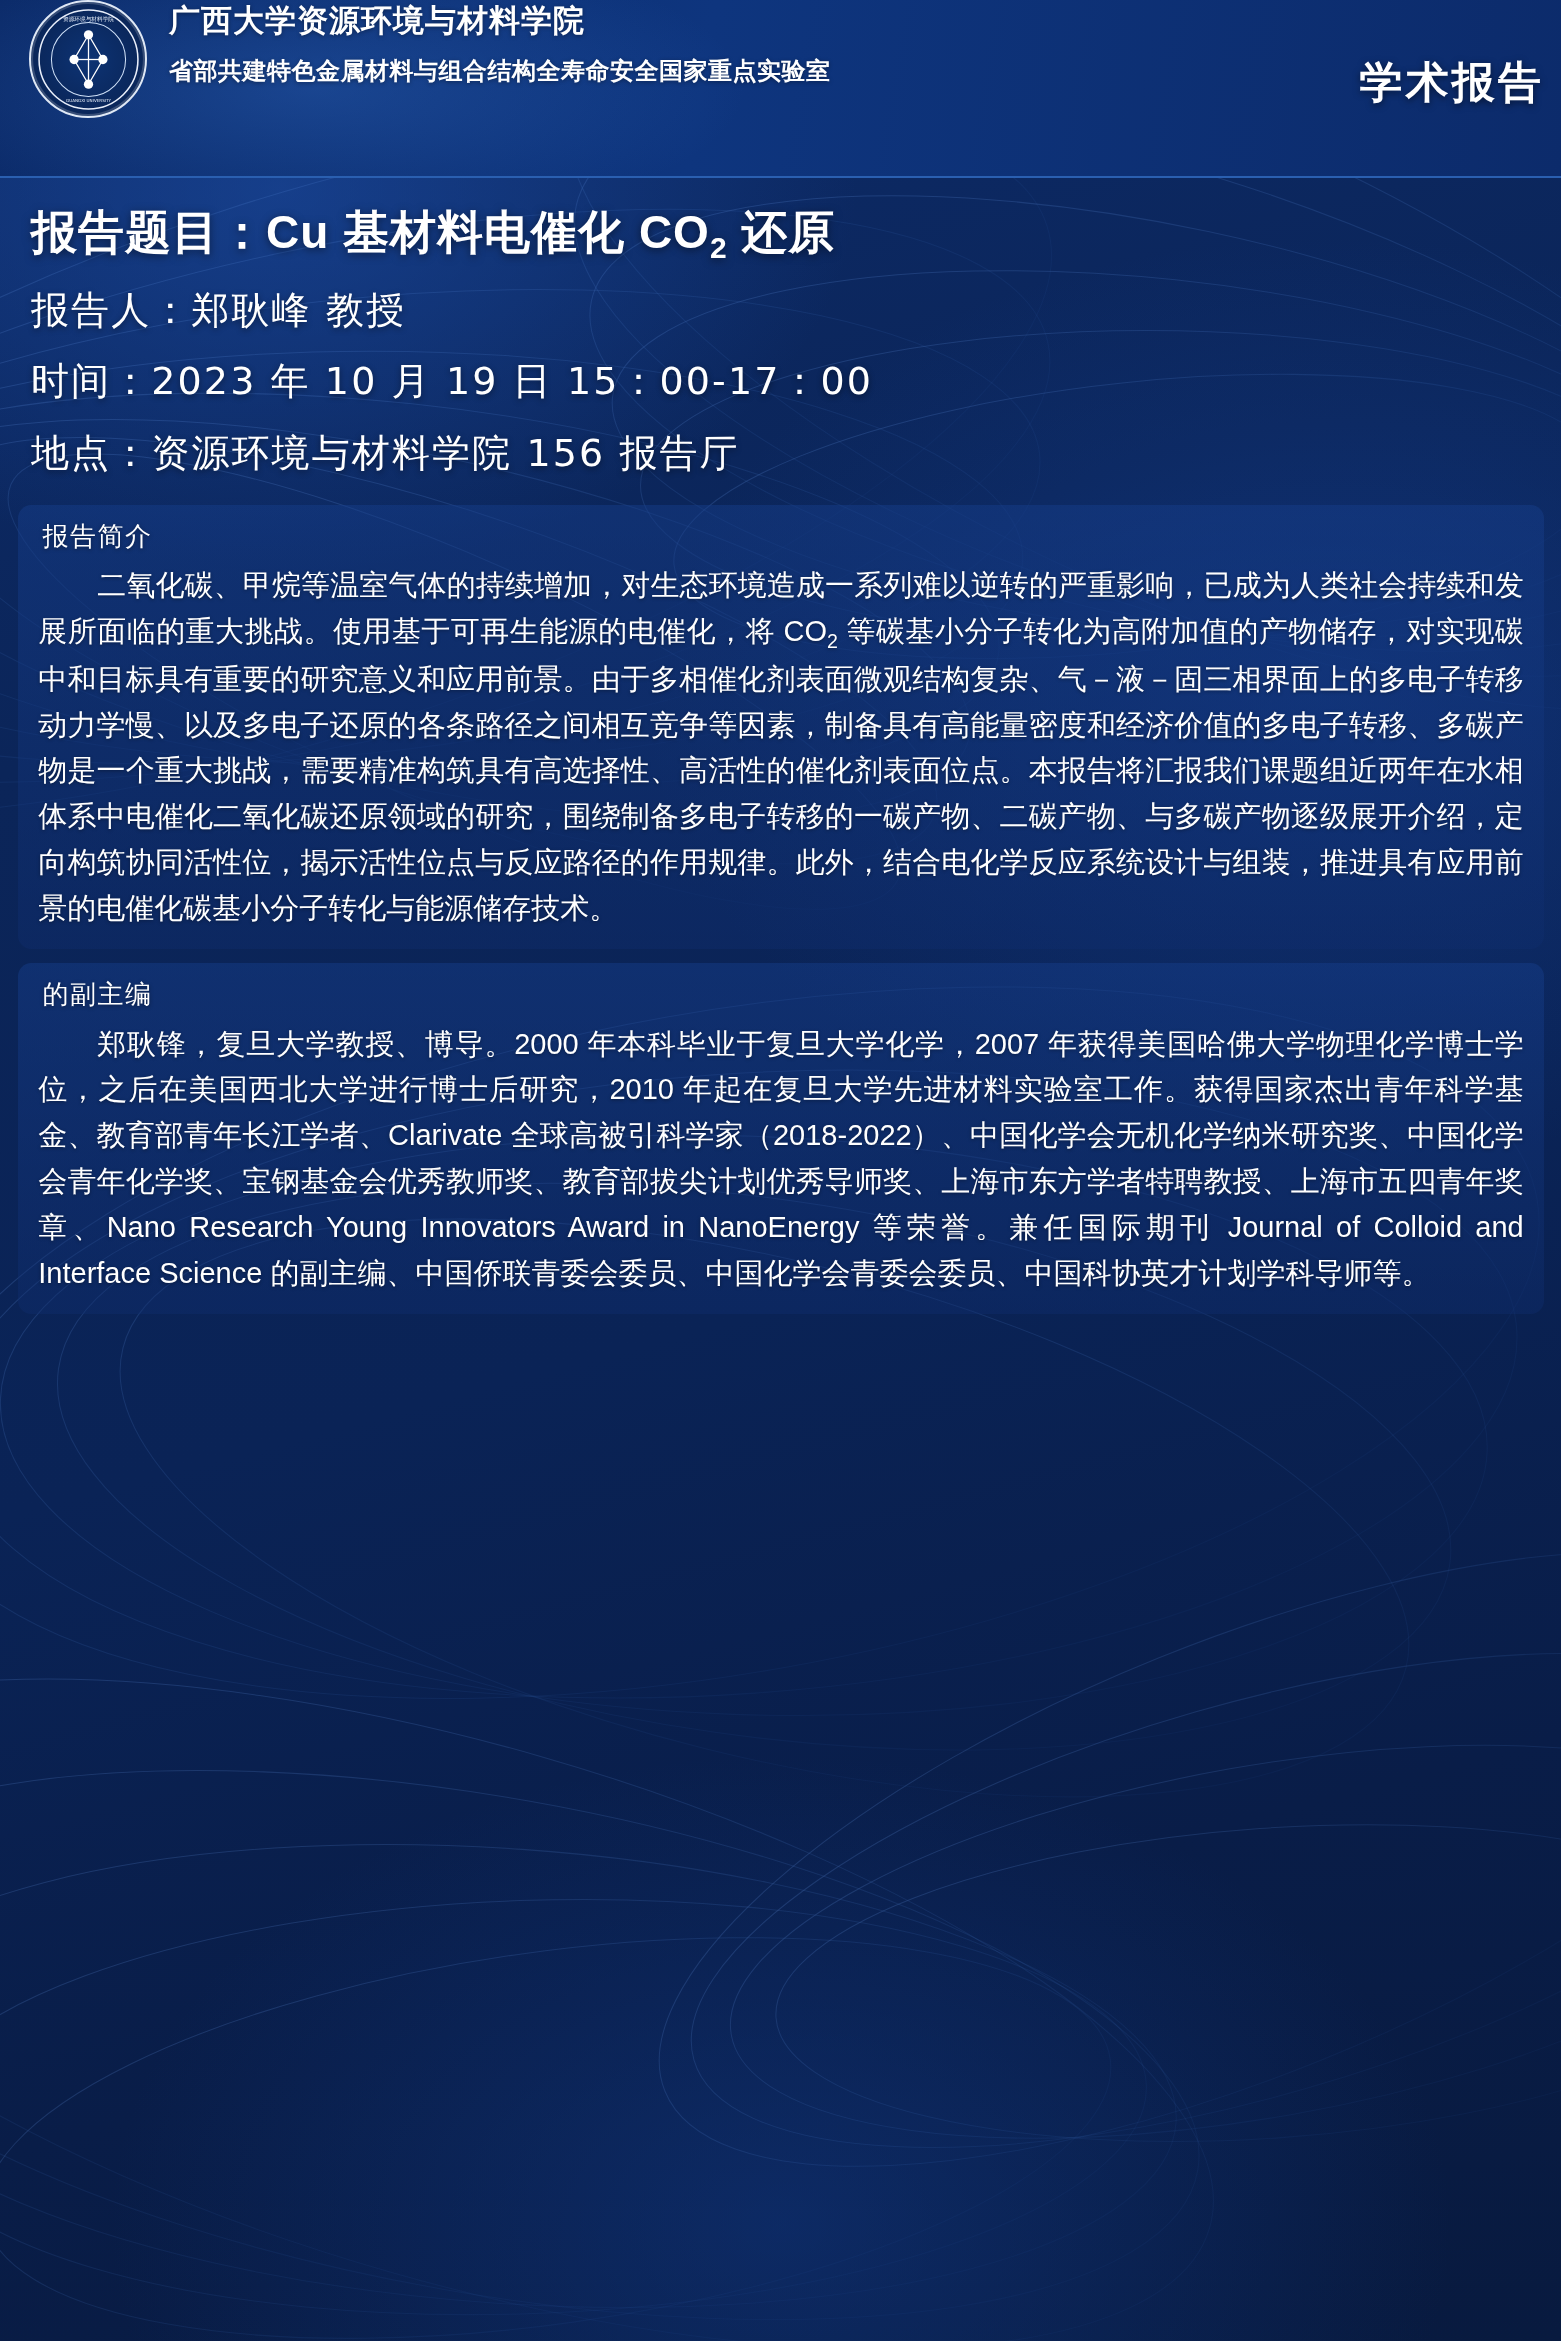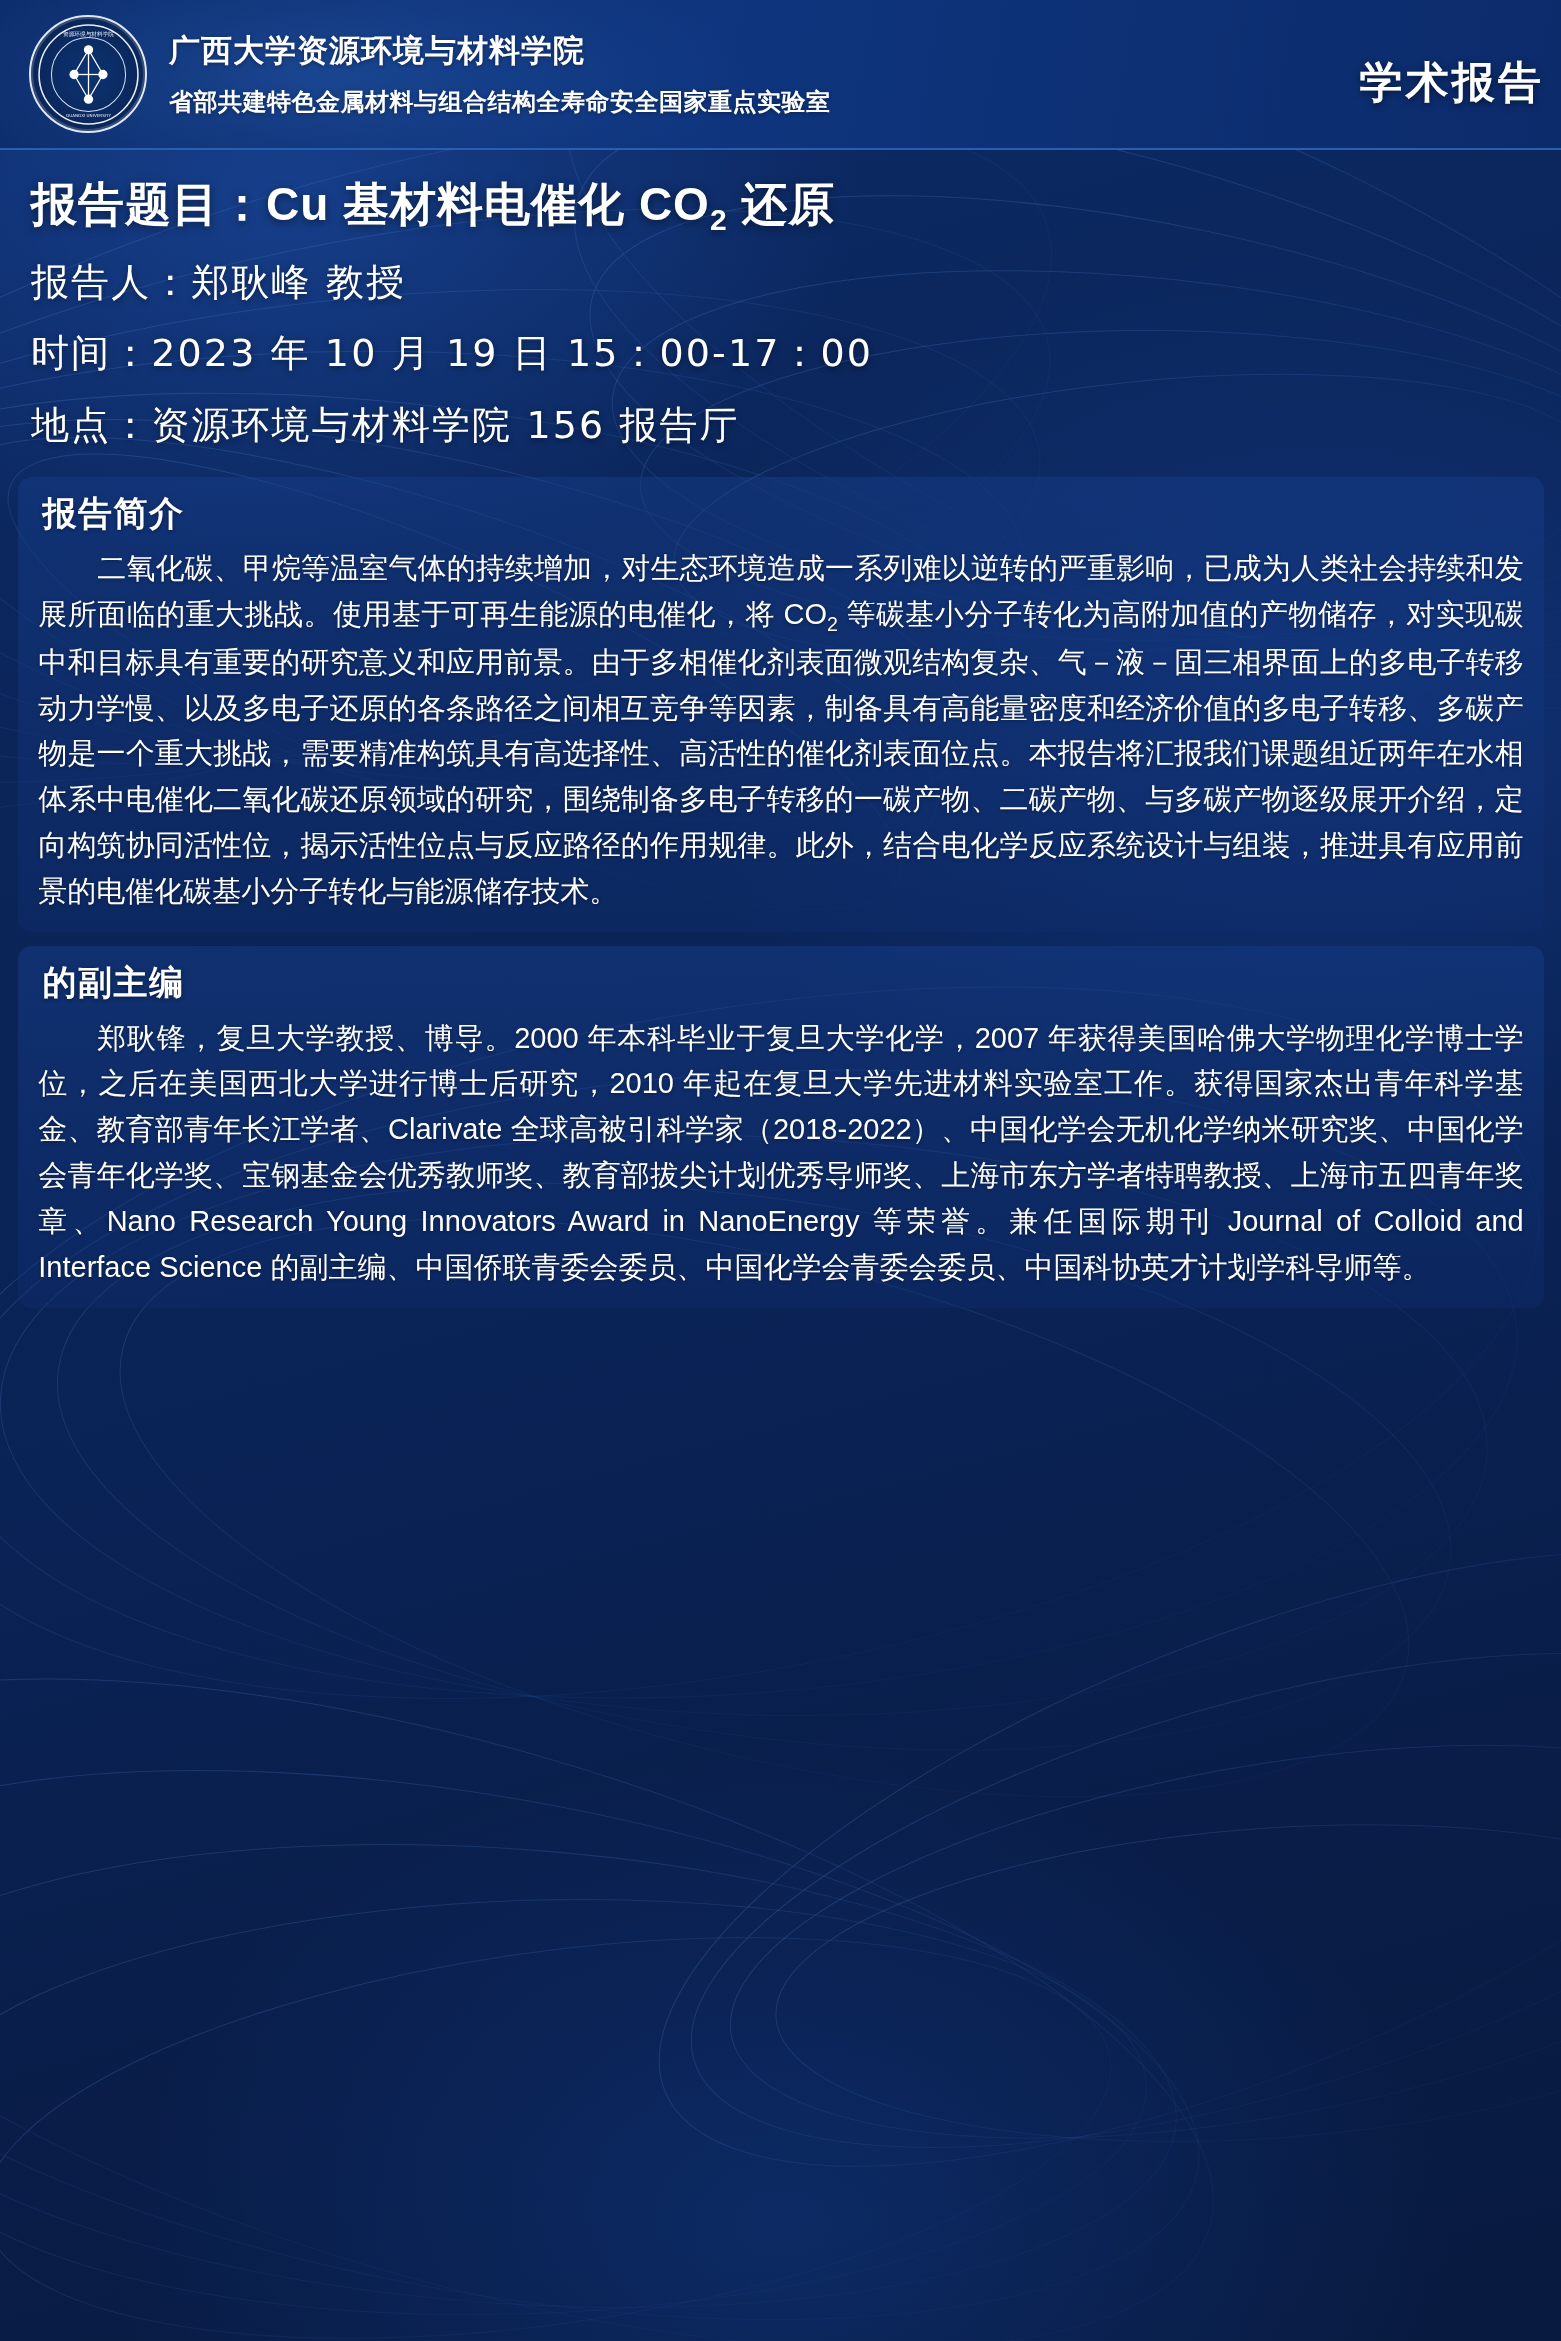--- a/index.html
+++ b/index.html
@@ -31,25 +31,25 @@
     position: absolute;
     left: 0; top: 0;
     width: 1562px; height: 2342px;
     opacity: 0.38;
     pointer-events: none;
   }
 
   
   .header {
     position: relative;
-    height: 150px;
+    height: 178px;
     background: linear-gradient(100deg, #0b2a68 0%, #0e357e 45%, #0c2b6b 100%);
     border-bottom: 2.6px solid #2a5fb0;
     display: flex;
-    align-items: center;
+    align-items: flex-start;
     padding: 0 29px;
     box-sizing: border-box;
   }
   .header-glow {
     position:absolute; left:0; top:0; right:0; bottom:0;
     background: radial-gradient(ellipse 620px 207px at 20% 50%, rgba(50,110,200,0.35), rgba(0,0,0,0) 70%);
     pointer-events:none;
   }
   .logo {
     position: relative;
@@ -130,22 +130,22 @@
   .panel {
     position: relative;
     margin: 13.4px 17.6px 0 17.6px;
     background: linear-gradient(180deg, rgba(22,62,140,0.46) 0%, rgba(15,45,110,0.40) 100%);
     border-radius: 13.4px;
     padding: 9.3px 20.7px 17.6px 20.7px;
     box-sizing: border-box;
   }
   .panel-title {
     color: #ffffff;
-    font-size: 34px;
-    font-weight: bold;
+    font-size: 26px;
+    font-weight: normal;
     letter-spacing: 1.5px;
     margin: 5.2px 0 9.3px 4.1px;
     text-shadow: 0 1px 4.1px rgba(0,0,0,0.45);
   }
   .panel-body {
     color: #ffffff;
     font-size: 29px;
     line-height: 1.58;
     text-align: justify;
     text-justify: inter-character;

